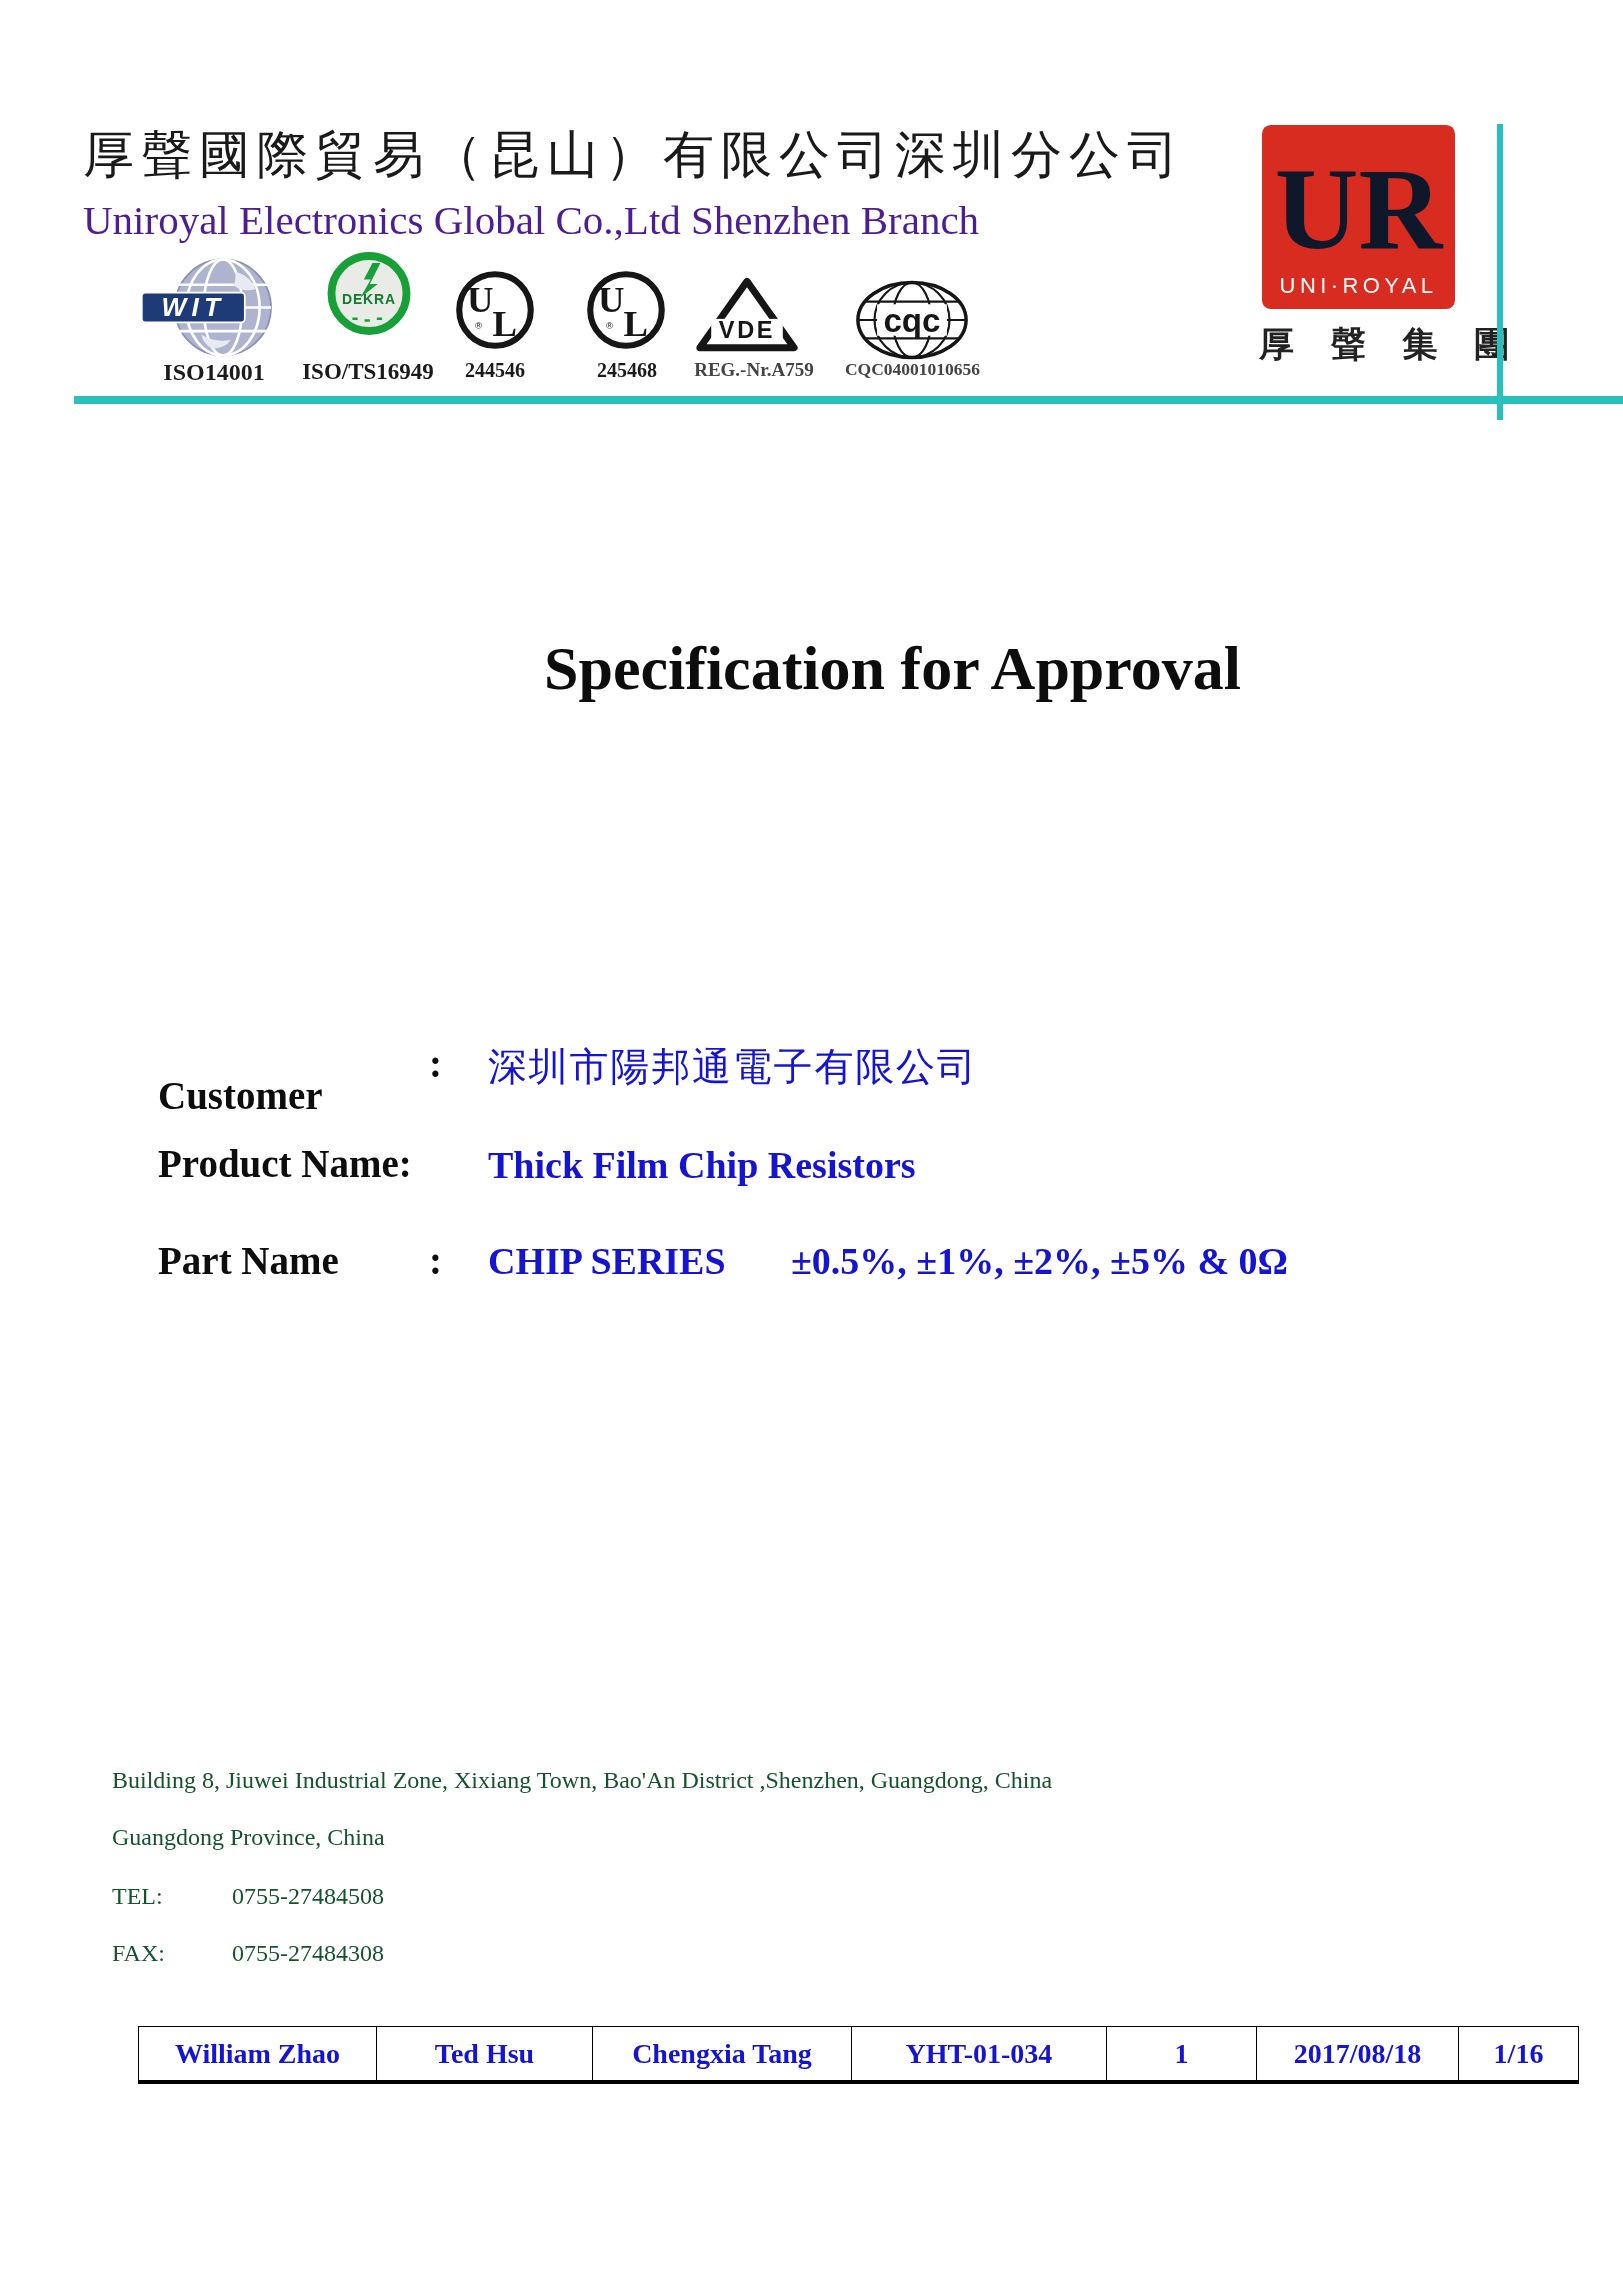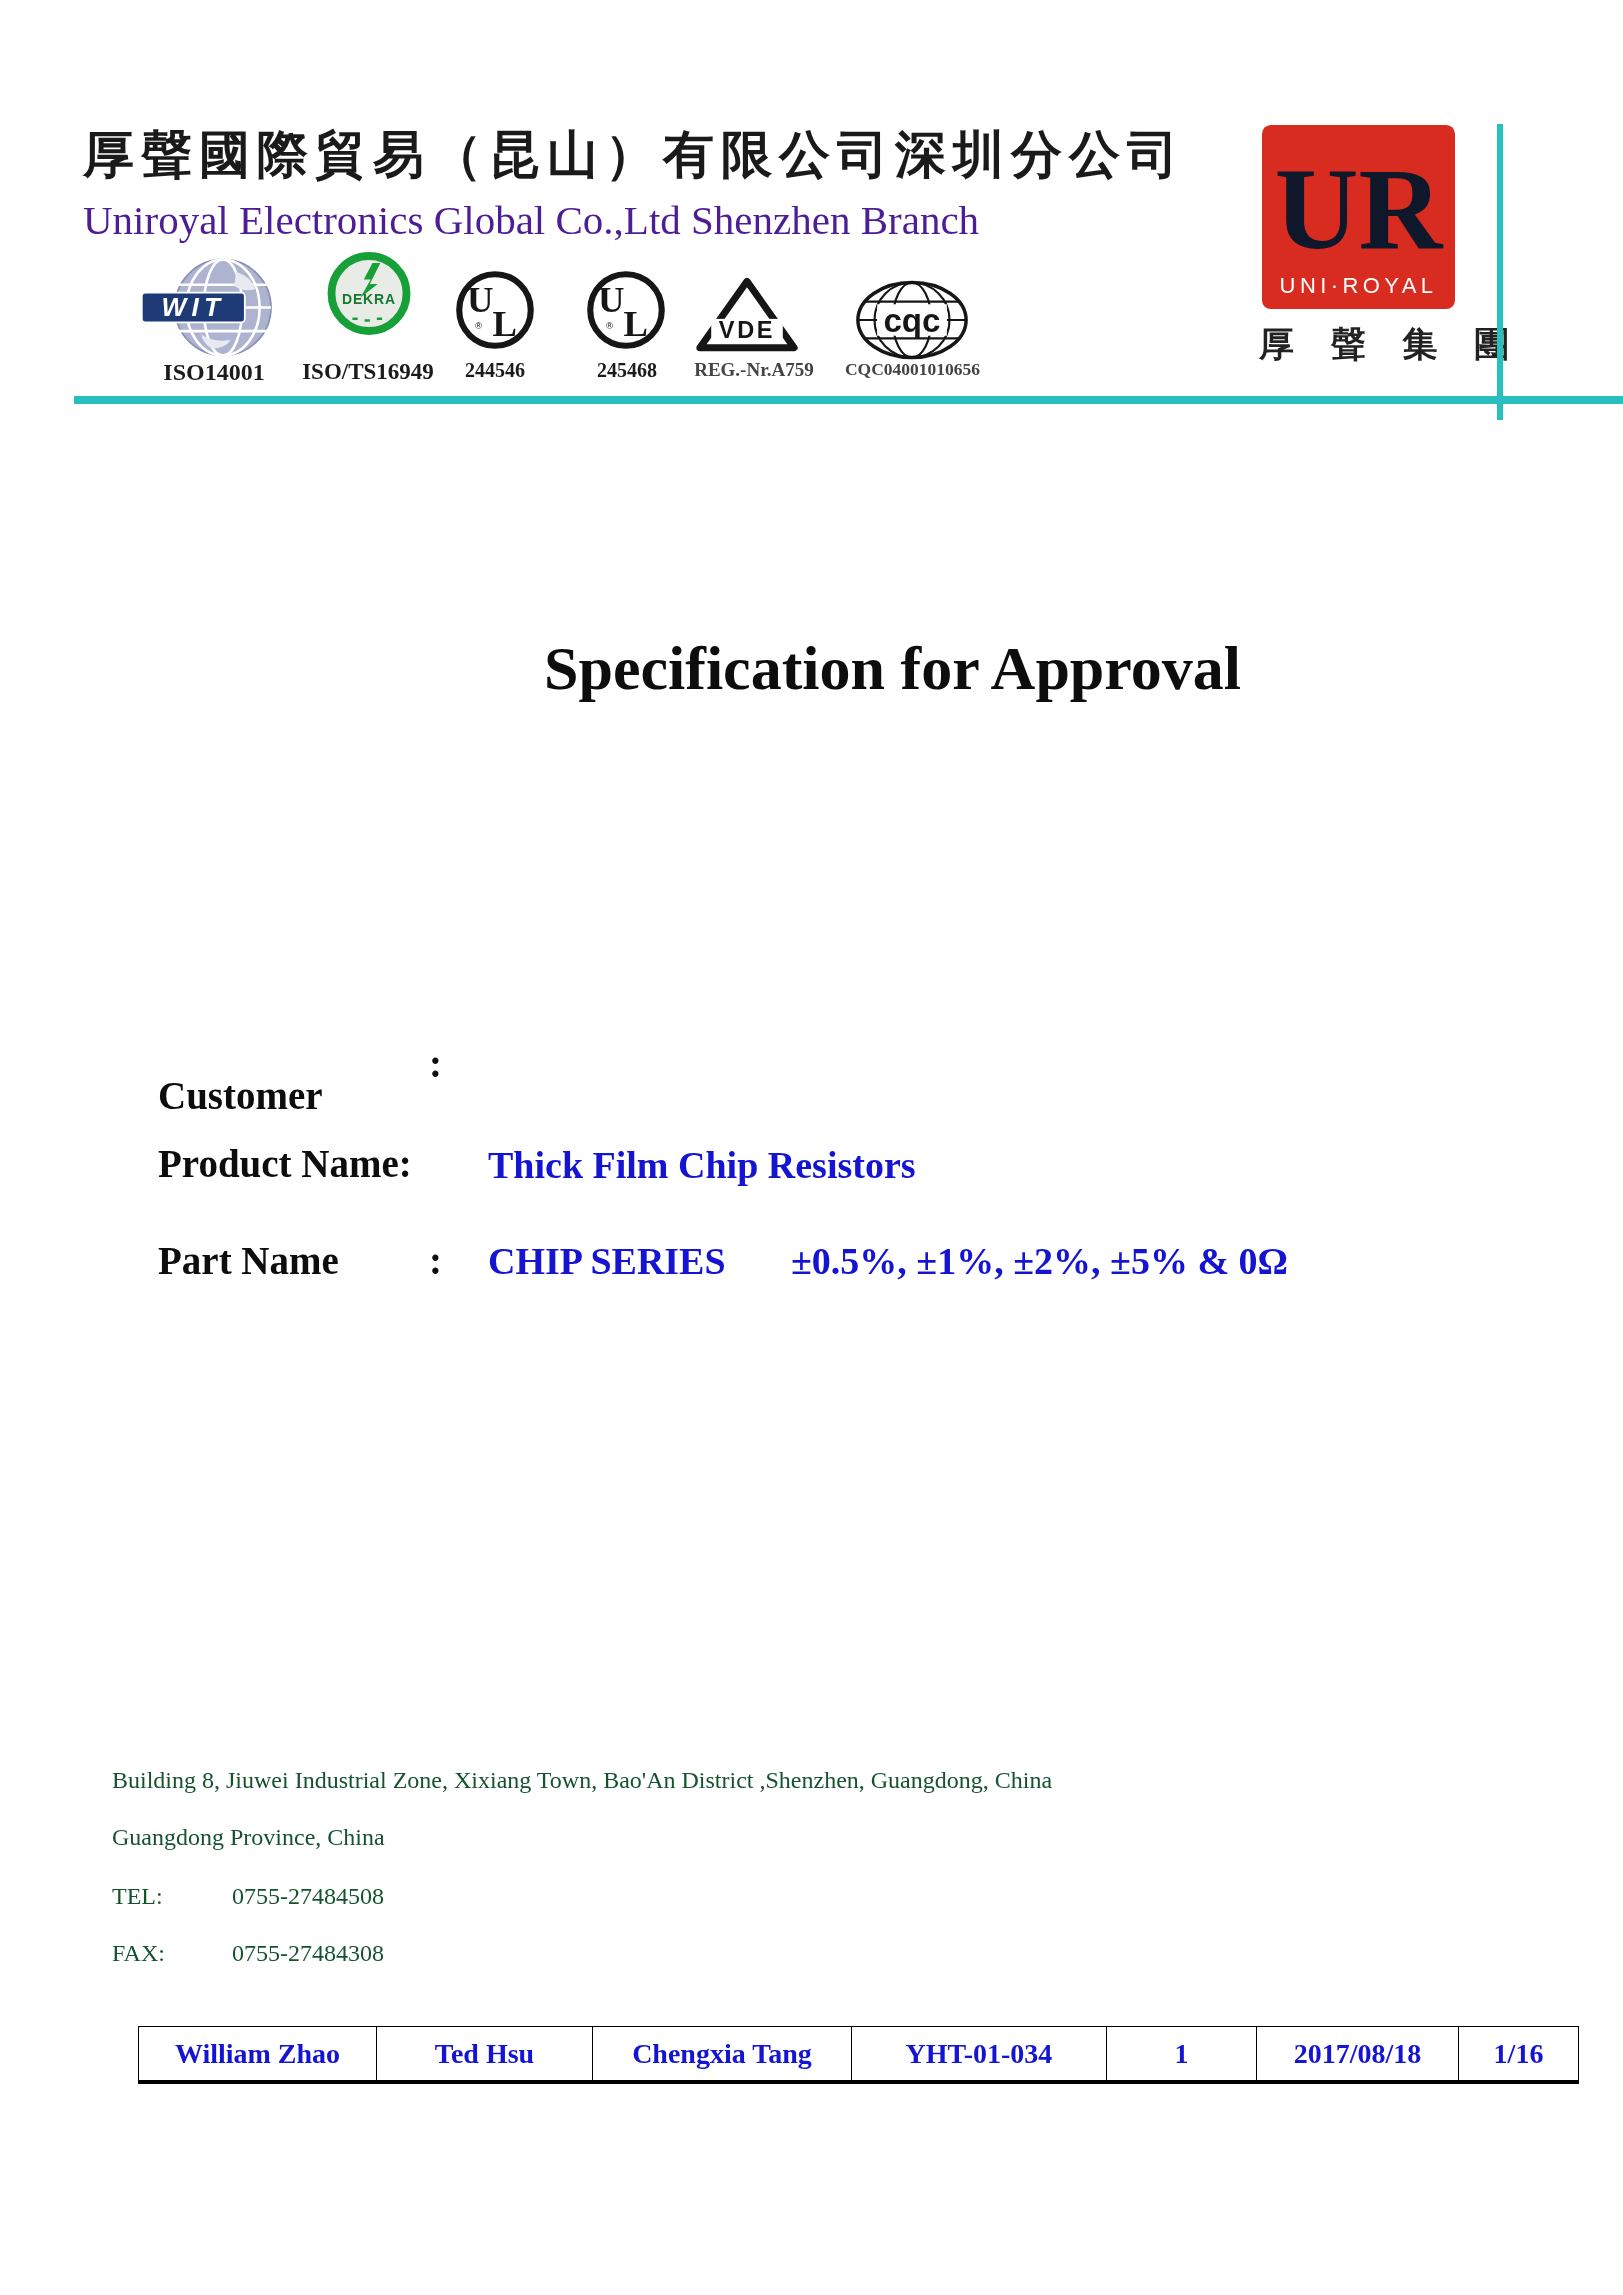--- a/index.html
+++ b/index.html
@@ -4,21 +4,21 @@
 <style>
   html,body{margin:0;padding:0;background:#888;}
   .page{
     position:relative;width:1623px;height:2295px;margin:0 auto;
     background:#ffffff;overflow:hidden;
     font-family:"Liberation Serif","DejaVu Serif",serif;color:#000;
   }
   .abs{position:absolute;}
 
   
-  .company-cn{left:83px;top:121px;width:1157px;font-size:51px;letter-spacing:7px;color:#1a1a1a;font-weight:700;white-space:nowrap;}
+  .company-cn{left:83px;top:121px;width:1157px;font-size:51px;letter-spacing:7px;color:#1a1a1a;font-weight:400;white-space:nowrap;}
   .company-en{left:83px;top:196px;width:1157px;font-size:41px;color:#4c1d95;white-space:nowrap;}
 
   .cert-icon-box{position:absolute;}
   .cert-label{position:absolute;top:359px;font-weight:bold;font-size:21px;text-align:center;color:#1b1b1b;white-space:nowrap;}
 
   
   .brand-box{left:1262px;top:125px;width:193px;height:184px;background:#D92C21;border-radius:8.8px;text-align:center;}
   .brand-ur{position:absolute;left:0;top:1.8px;width:100%;font-size:116px;line-height:1.15;font-weight:bold;color:#0f172a;font-family:"Liberation Serif",serif;margin-top:16px;}
   .brand-sub{position:absolute;left:0;bottom:10.5px;width:100%;font-family:"Liberation Sans","DejaVu Sans",sans-serif;font-size:22px;letter-spacing:4.4px;color:#fff;}
   .brand-cn{left:1259px;top:321px;width:200px;text-align:center;font-size:35px;font-weight:bold;letter-spacing:14px;color:#222;white-space:nowrap;}
@@ -129,20 +129,21 @@
   </div>
   <div class="abs brand-cn">厚 聲 集 團</div>
 
   <div class="abs hline"></div>
   <div class="abs vline"></div>
 
   <div class="abs doc-title">Specification for Approval</div>
 
   <div class="abs field-label" style="left:158px;top:1041px;margin-top:32px;">Customer</div>
   <div class="abs field-colon" style="left:429px;top:1041px;">:</div>
+  <div class="abs field-value cn-value" style="left:488px;top:1040px;">深圳市陽邦通電子有限公司</div>
 
   <div class="abs field-label" style="left:158px;top:1141px;">Product Name:</div>
   <div class="abs field-value" style="left:488px;top:1143px;">Thick Film Chip Resistors</div>
 
   <div class="abs field-label" style="left:158px;top:1238px;">Part Name</div>
   <div class="abs field-colon" style="left:429px;top:1238px;">:</div>
   <div class="abs field-value" style="left:488px;top:1239px;">CHIP SERIES</div>
   <div class="abs field-value" style="left:791px;top:1239px;">±0.5%,  ±1%,  ±2%,  ±5% &amp; 0Ω</div>
 
   <div class="abs addr" style="top:1767px;">Building 8, Jiuwei Industrial Zone, Xixiang Town, Bao'An District ,Shenzhen, Guangdong, China</div>

